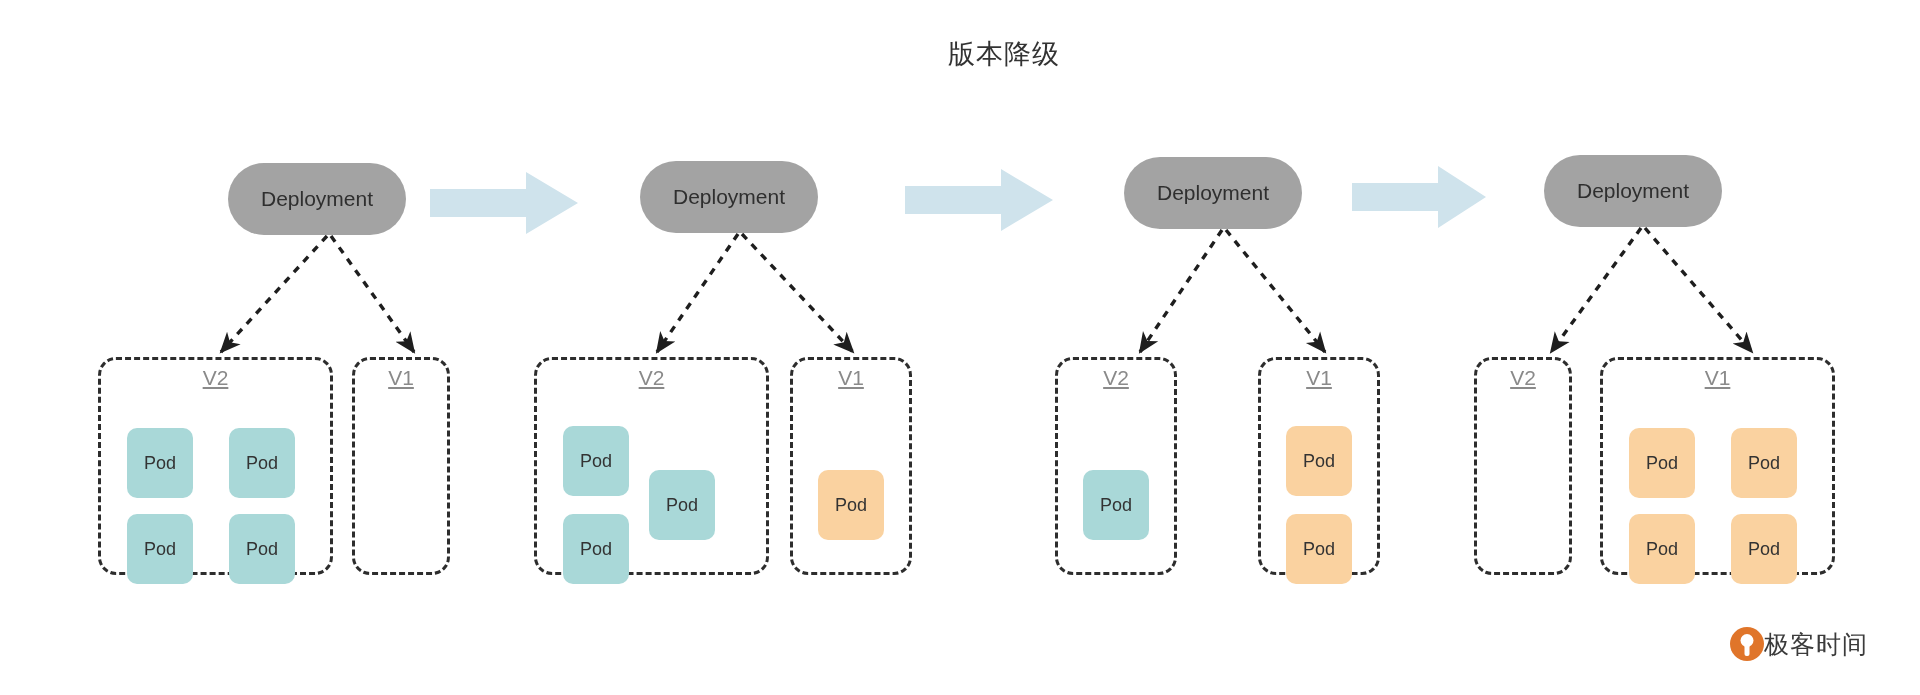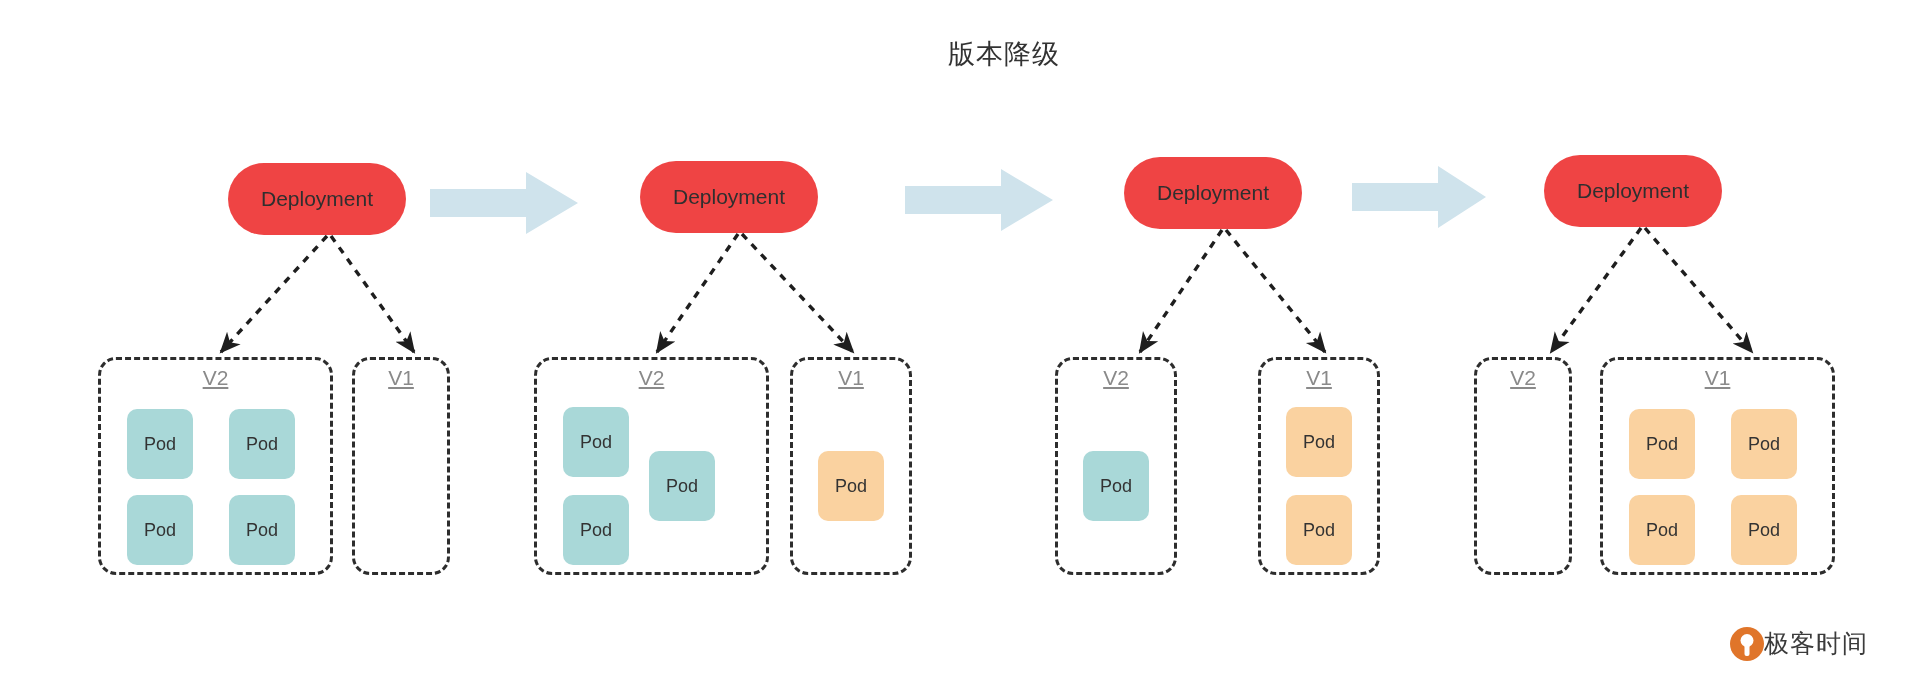--- a/index.html
+++ b/index.html
@@ -12,62 +12,62 @@
 
   
   .title{
     position:absolute;left:0;top:36px;width:1920px;text-align:center;
     font-size:27px;color:#333333;letter-spacing:1px;padding-left:44px;
   }
 
   
   .deployment{
     position:absolute;height:72px;
-    background:#ef4444;border-radius:40px;
+    background:#a3a3a3;border-radius:40px;
     display:flex;align-items:center;justify-content:center;
     font-size:21px;color:#2f2f2f;
   }
 
   
   .flow-arrow{position:absolute;}
   .flow-arrow svg{display:block;}
 
   
   .vbox{
     position:absolute;
     border:3px dashed #2d2d2d;
     border-radius:18px;
     box-sizing:border-box;
   }
   .vlabel{
     position:absolute;top:6px;left:0;width:100%;
     text-align:center;font-size:21px;color:#8a8a8a;text-decoration:underline;
   }
   .vbox-inner{
-    position:absolute;left:0;top:25px;width:100%;bottom:10px;
+    position:absolute;left:0;top:44px;width:100%;bottom:10px;
   }
 
   
   .pod{
     position:absolute;
     border-radius:10px;
     display:flex;align-items:center;justify-content:center;
     font-size:18px;color:#333333;
   }
   .pod.teal{background:#a9d8d8;}
   .pod.orange{background:#fad2a0;}
 
   
   #connectors{position:absolute;left:0;top:0;width:1920px;height:695px;
     pointer-events:none;}
 
   
   .logo{
     position:absolute;right:52px;bottom:34px;
-    display:flex;align-items:flex-start;
+    display:flex;align-items:center;
   }
   .logo-mark{
     width:34px;height:34px;border-radius:50%;
     background:#e0752a;position:relative;flex:none;
   }
   .logo-mark::before{
     content:"";position:absolute;left:50%;top:7px;
     transform:translateX(-50%);
     width:13px;height:13px;border-radius:50%;
     background:#ffffff;

